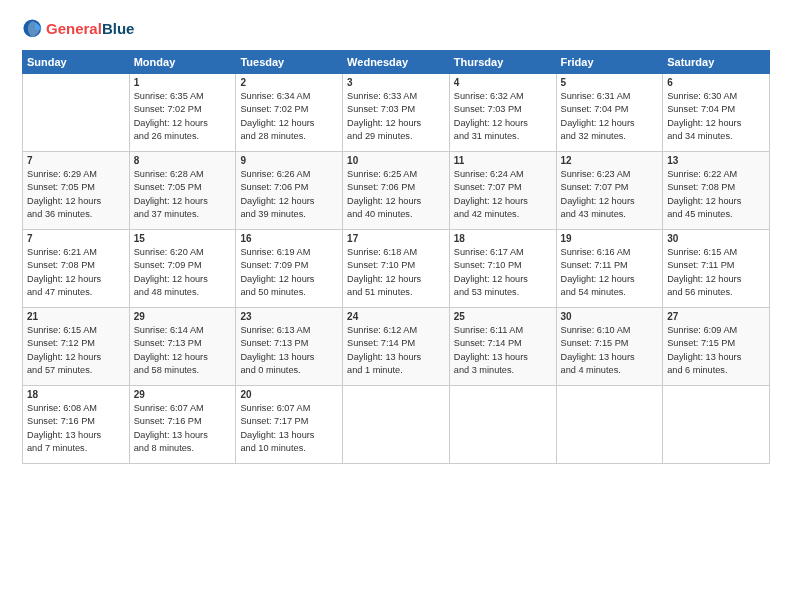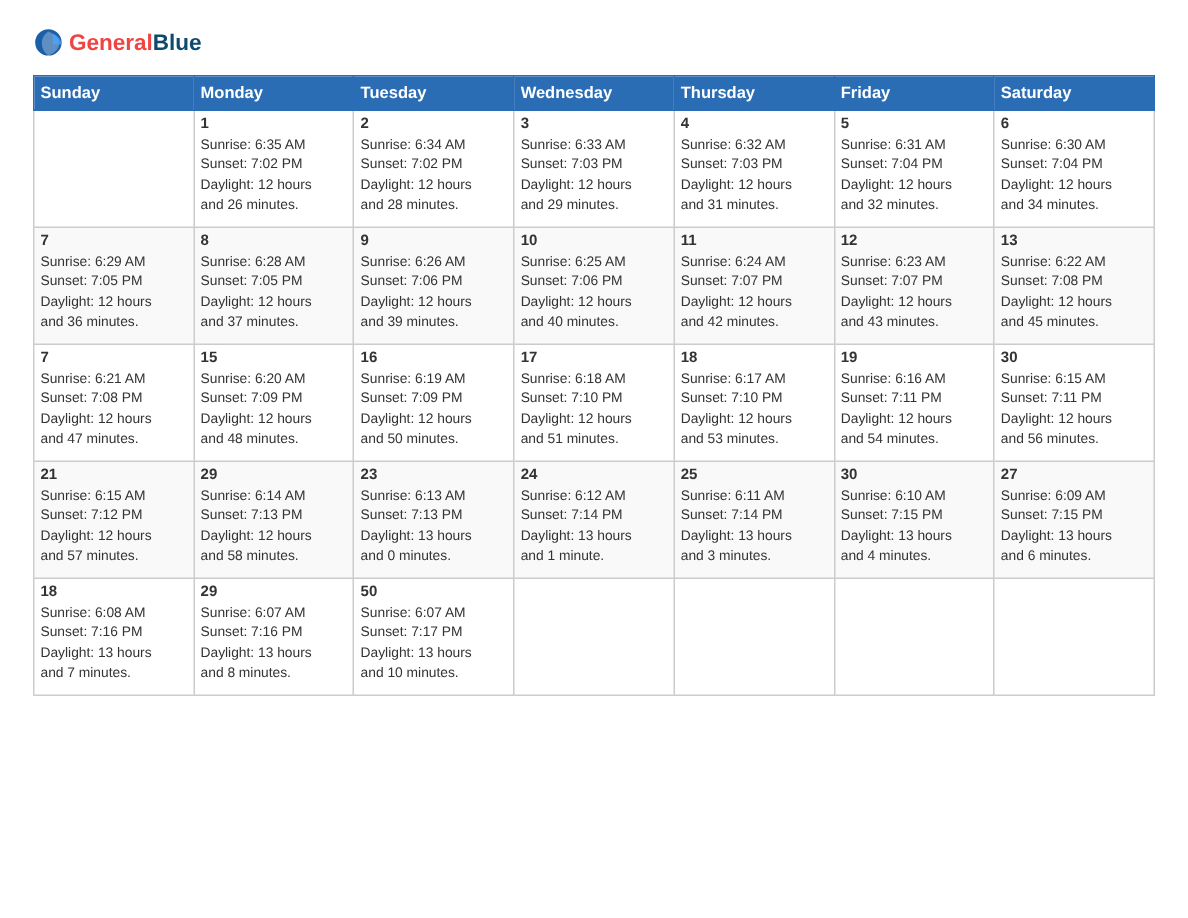--- a/index.html
+++ b/index.html
@@ -236,21 +236,21 @@
         <tr>
           <td>
             <span class="day-num">18</span>
             <div class="day-info">Sunrise: 6:08 AM<br>Sunset: 7:16 PM<br>Daylight: 13 hours<br>and 7 minutes.</div>
           </td>
           <td>
             <span class="day-num">29</span>
             <div class="day-info">Sunrise: 6:07 AM<br>Sunset: 7:16 PM<br>Daylight: 13 hours<br>and 8 minutes.</div>
           </td>
           <td>
-            <span class="day-num">50</span>
+            <span class="day-num">20</span>
             <div class="day-info">Sunrise: 6:07 AM<br>Sunset: 7:17 PM<br>Daylight: 13 hours<br>and 10 minutes.</div>
           </td>
           <td class="empty-cell"></td>
           <td class="empty-cell"></td>
           <td class="empty-cell"></td>
           <td class="empty-cell"></td>
         </tr>
       </tbody>
   </table>
 </div>

